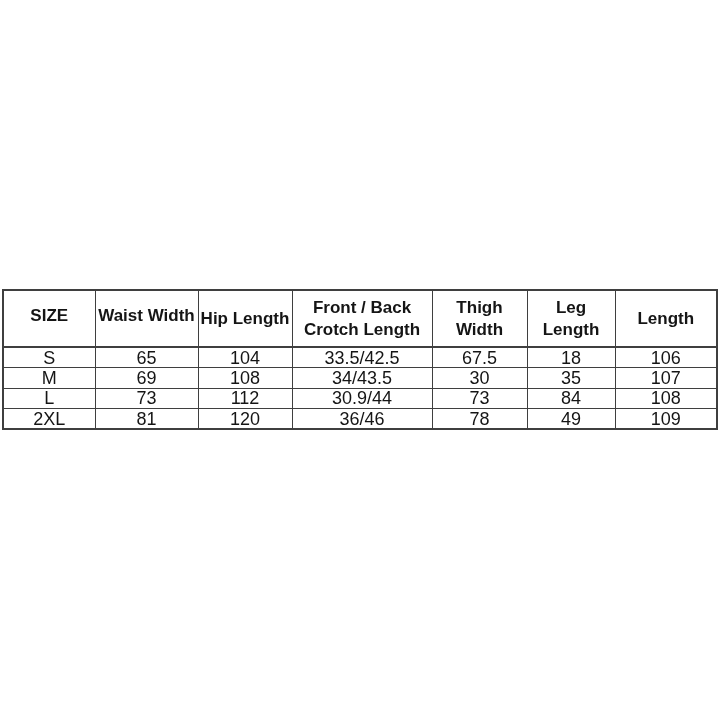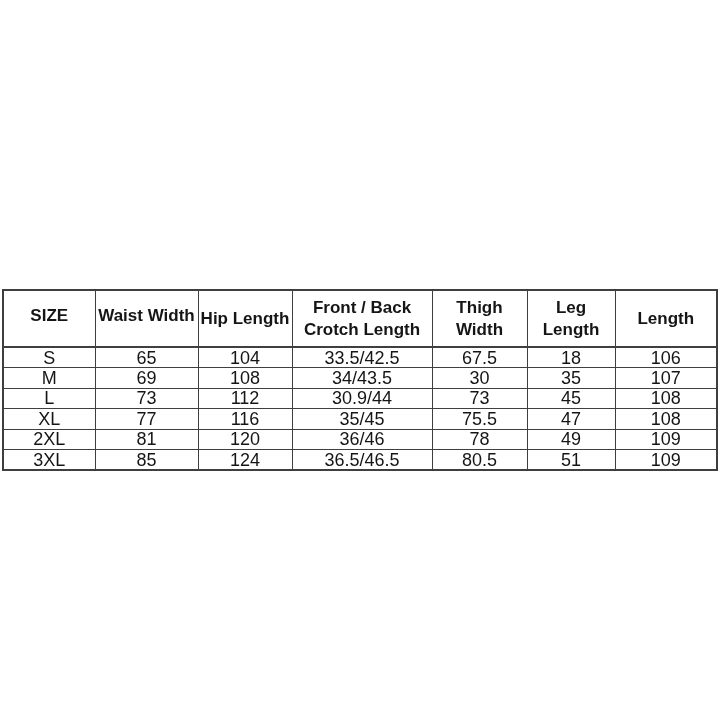--- a/index.html
+++ b/index.html
@@ -102,45 +102,27 @@
           <td>30</td>
           <td>35</td>
           <td>107</td>
         </tr>
         <tr>
           <td>L</td>
           <td>73</td>
           <td>112</td>
           <td>30.9/44</td>
           <td>73</td>
-          <td>45</td>
-          <td>108</td>
-        </tr>
-        <tr>
-          <td>XL</td>
-          <td>77</td>
-          <td>116</td>
-          <td>35/45</td>
-          <td>75.5</td>
-          <td>47</td>
+          <td>84</td>
           <td>108</td>
         </tr>
         <tr>
           <td>2XL</td>
           <td>81</td>
           <td>120</td>
           <td>36/46</td>
           <td>78</td>
           <td>49</td>
           <td>109</td>
         </tr>
-        <tr>
-          <td>3XL</td>
-          <td>85</td>
-          <td>124</td>
-          <td>36.5/46.5</td>
-          <td>80.5</td>
-          <td>51</td>
-          <td>109</td>
-        </tr>
       </tbody>
   </table>
 </div>
 
 </body></html>

